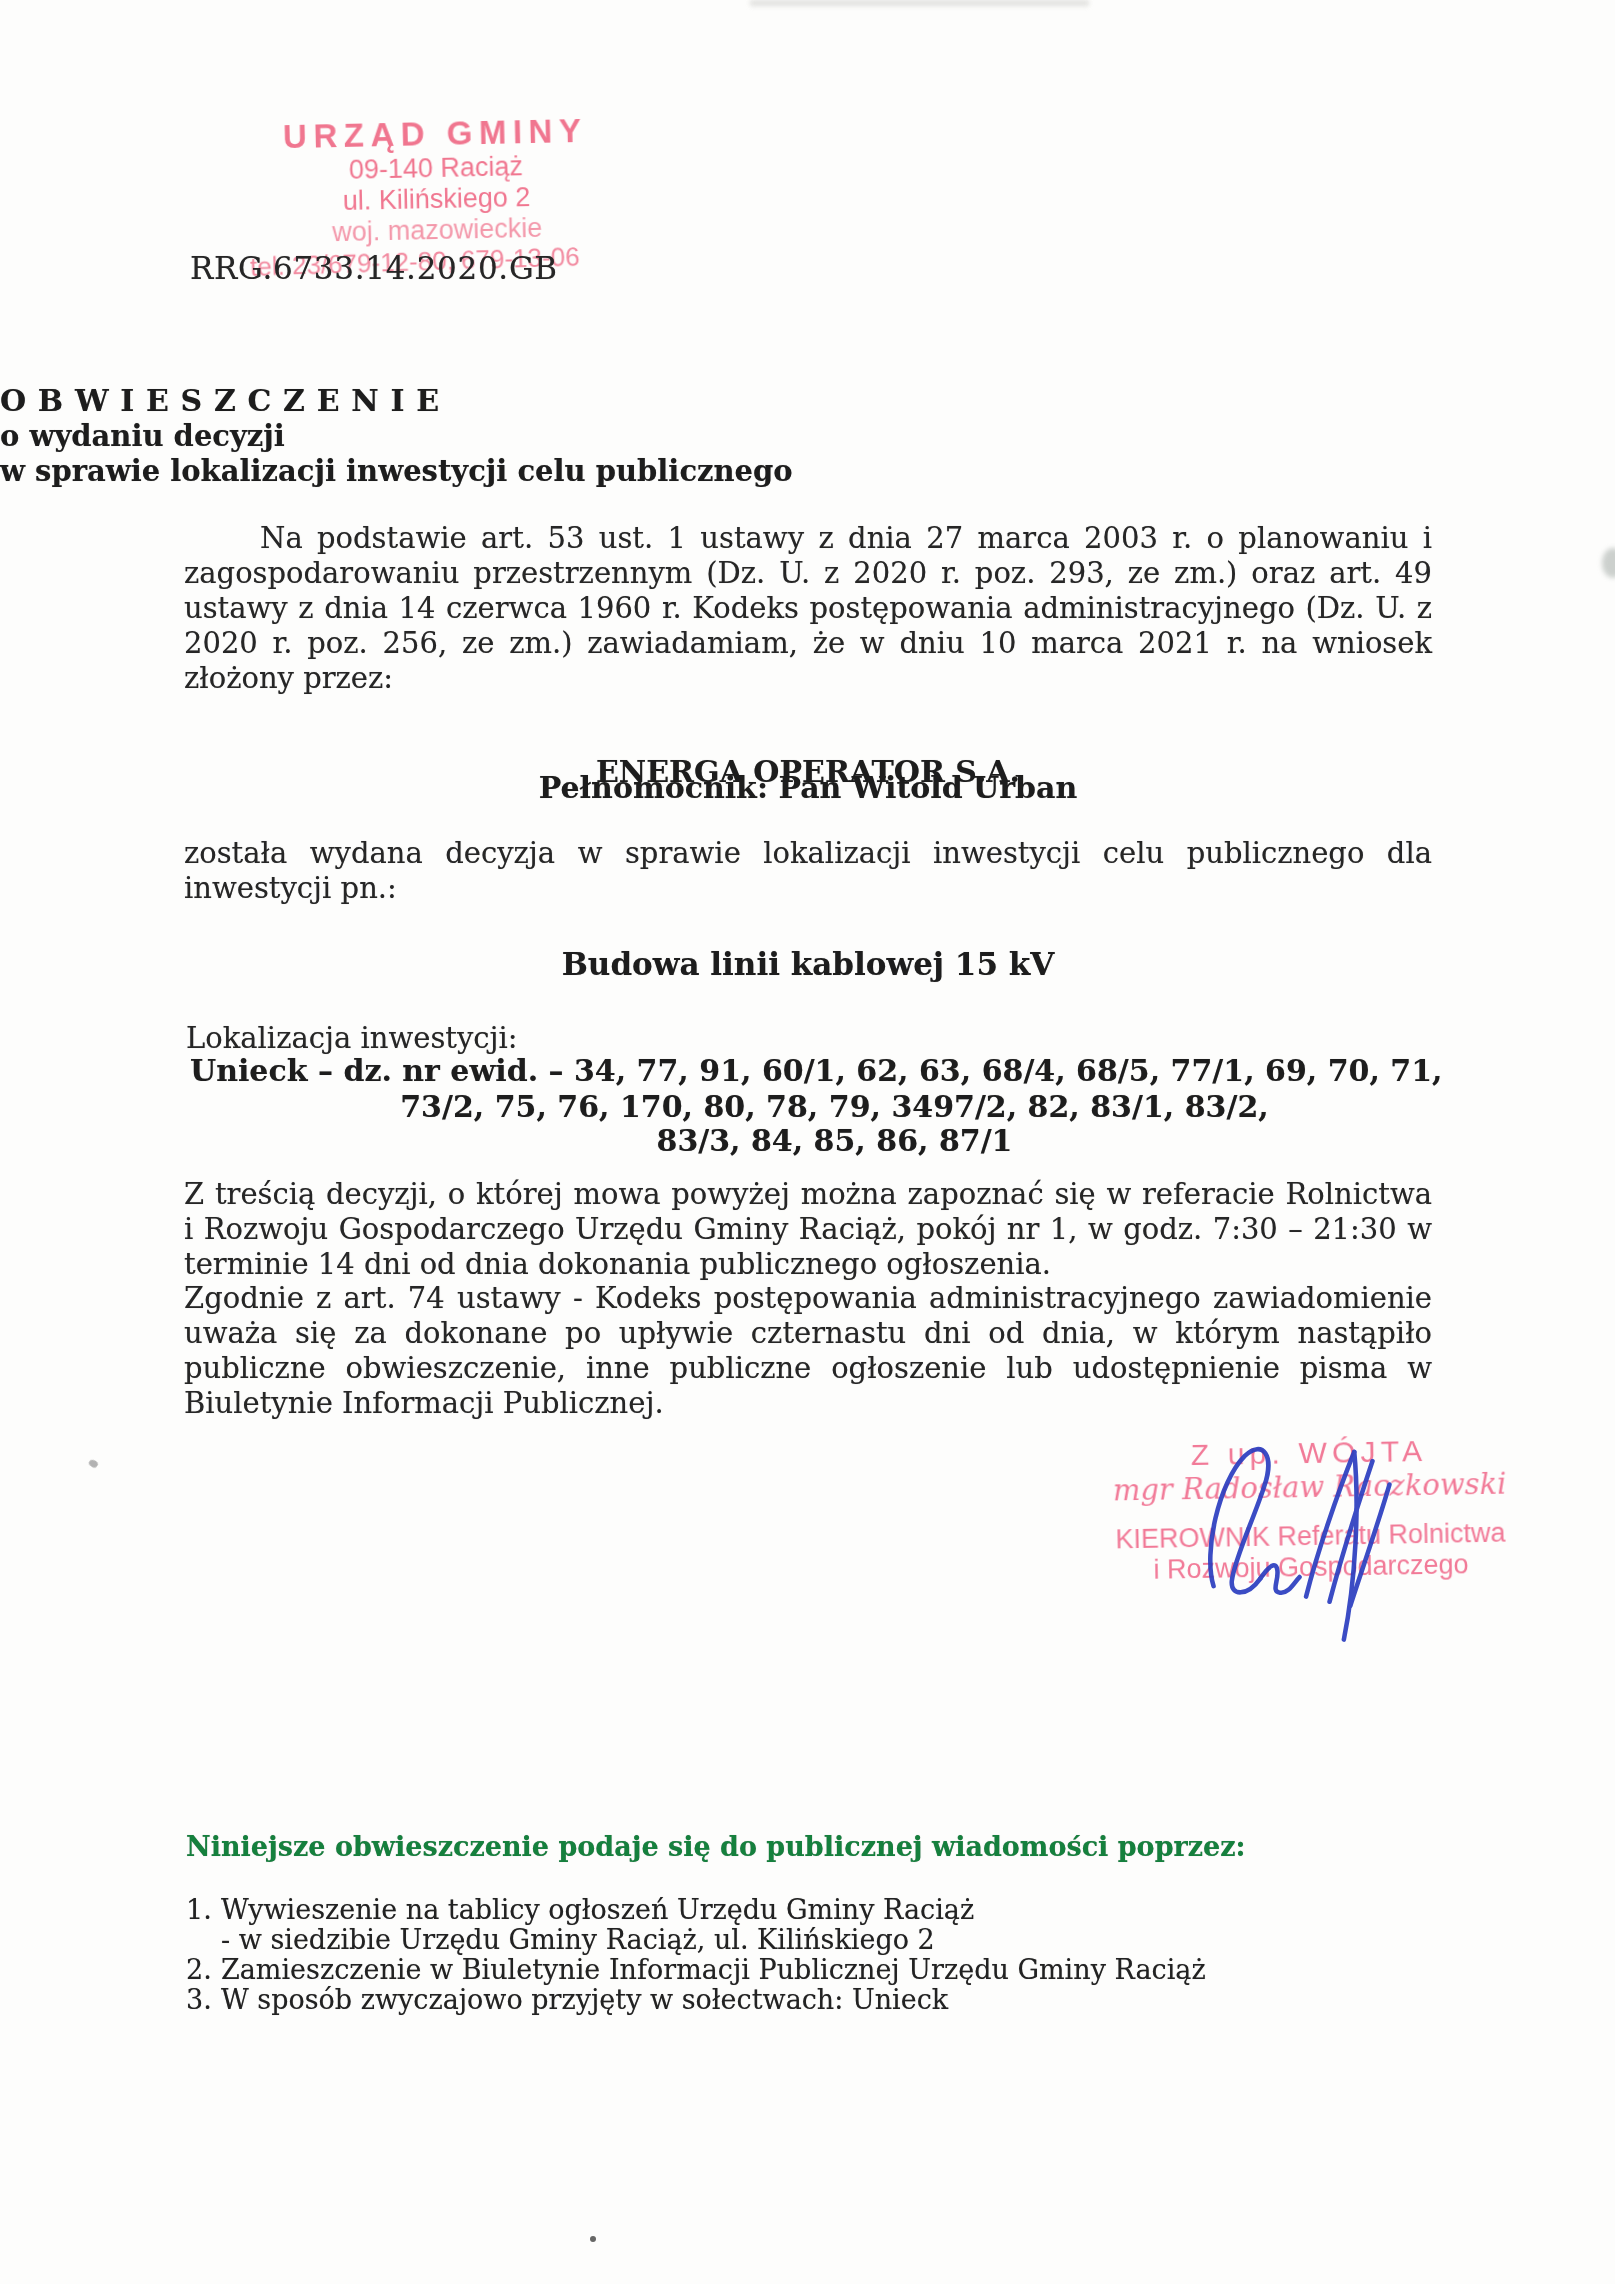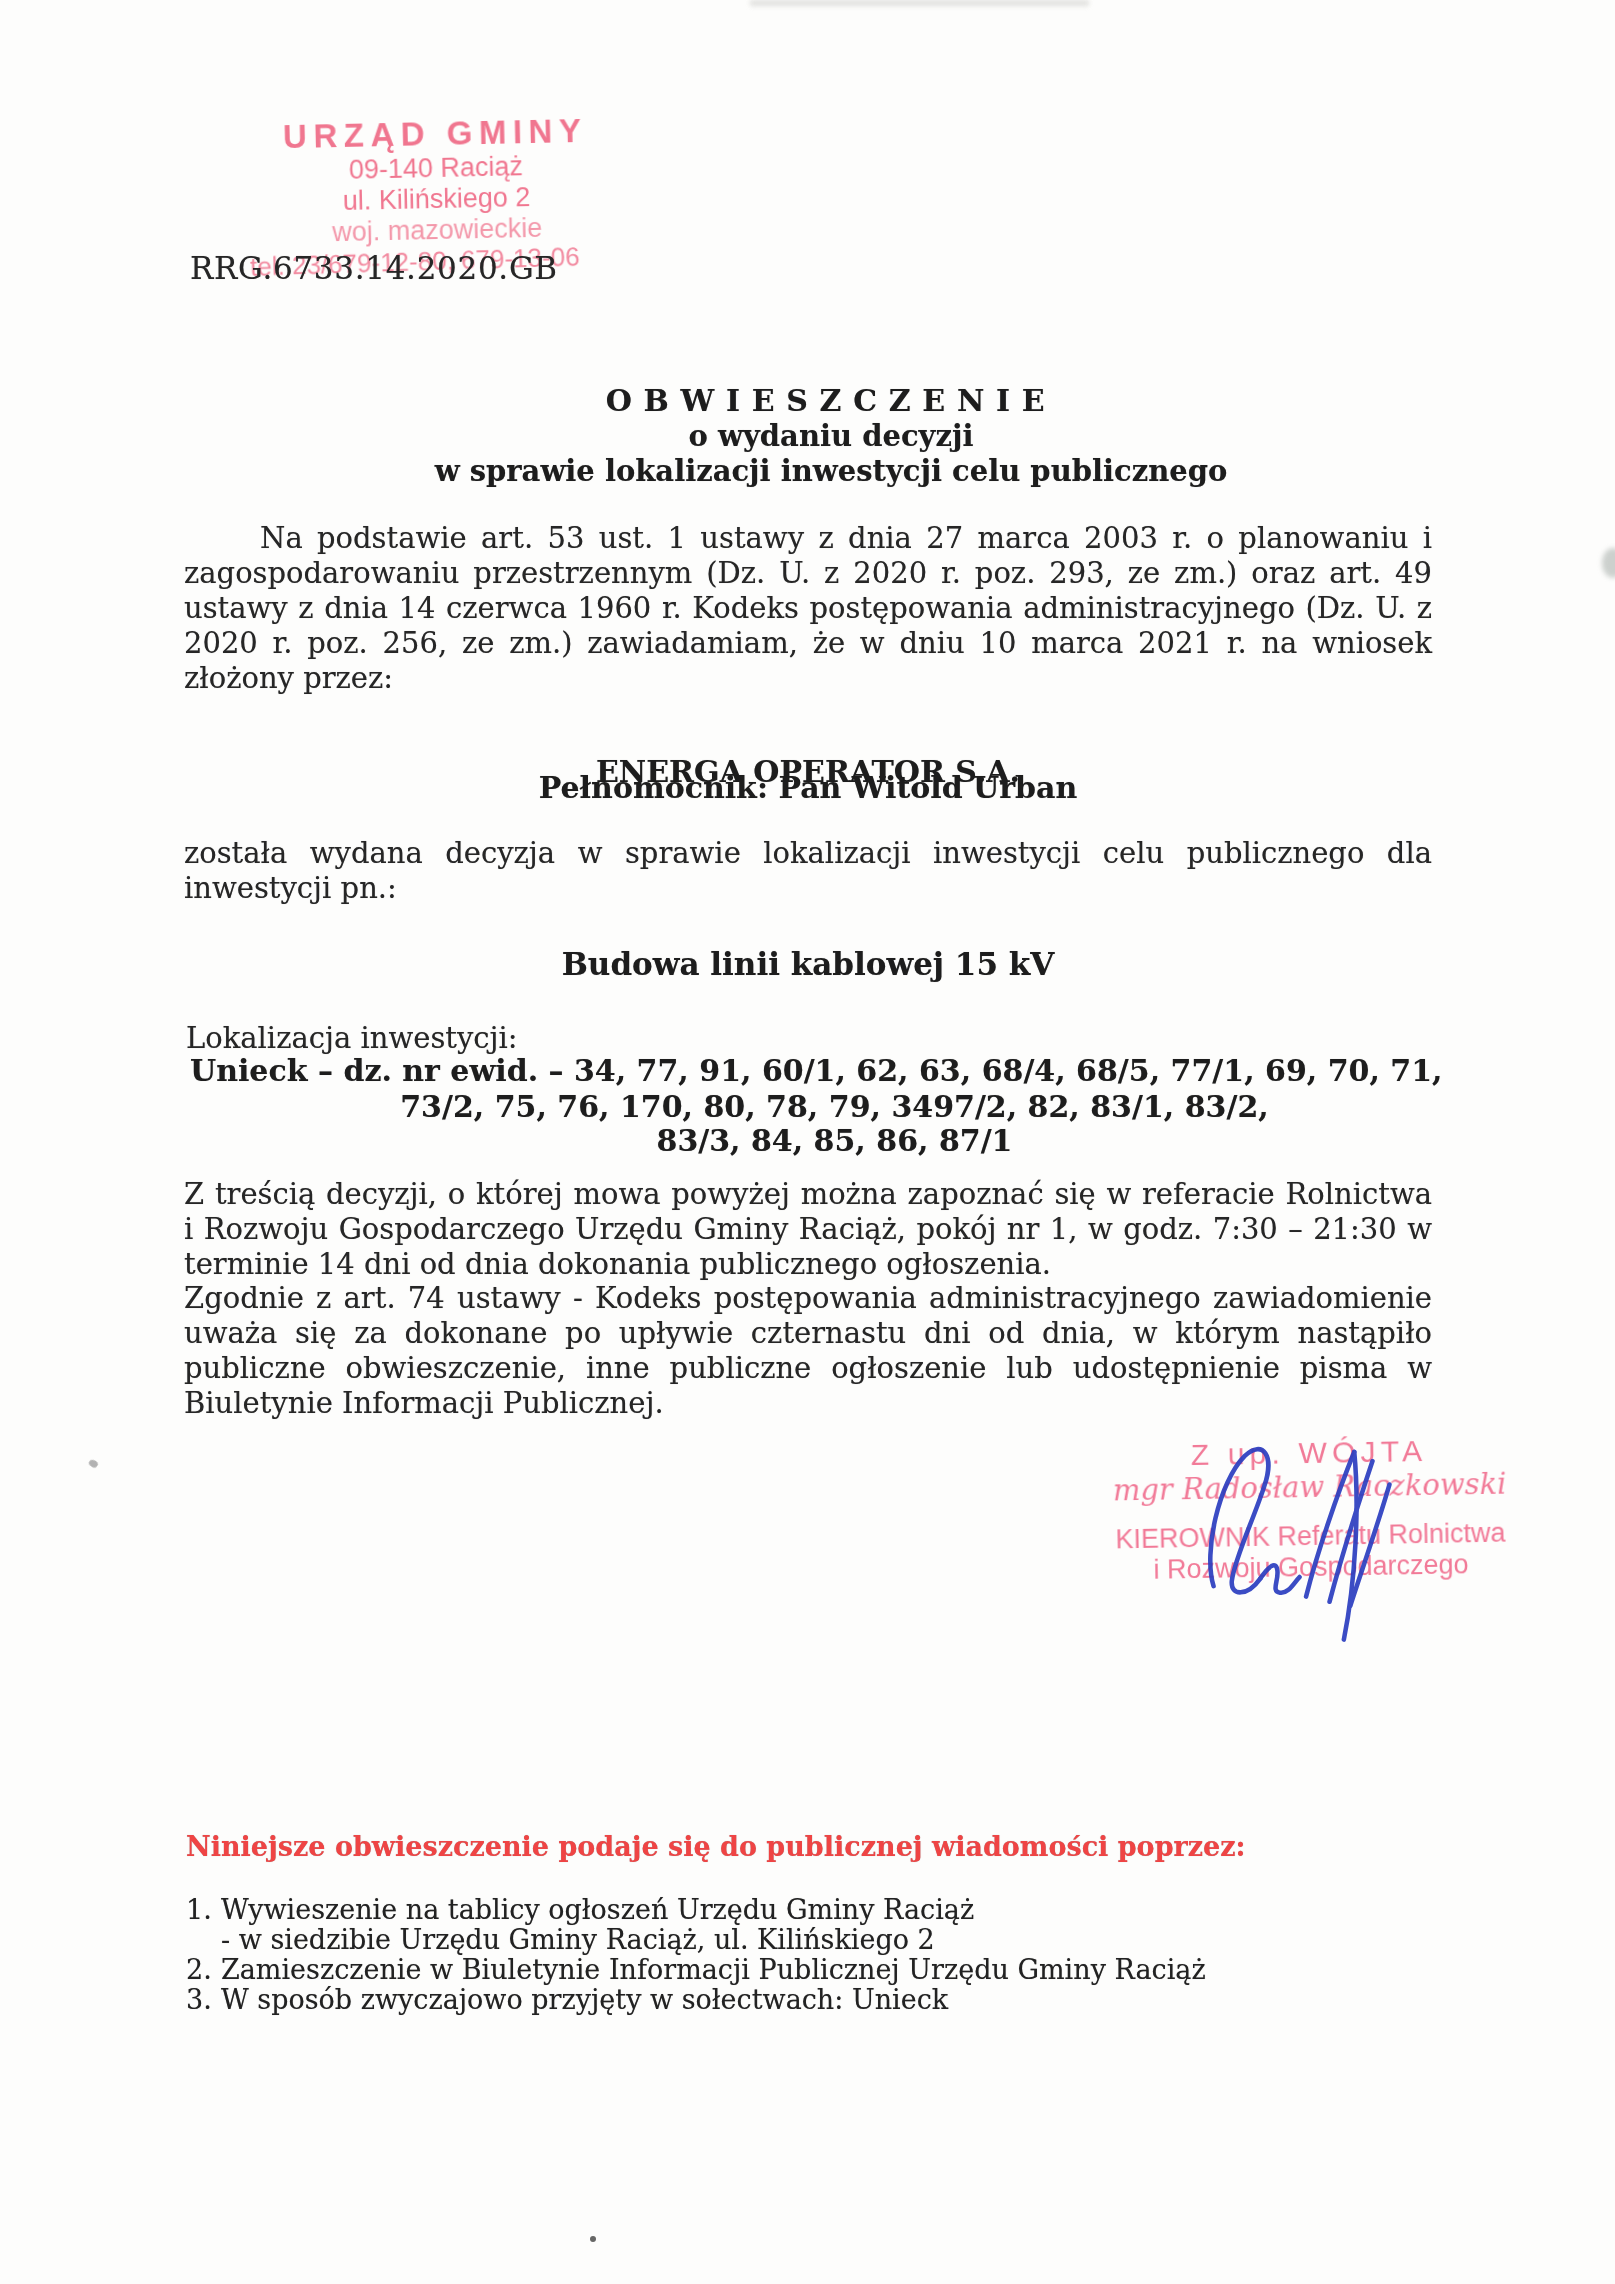--- a/index.html
+++ b/index.html
@@ -24,21 +24,21 @@
     filter:blur(0.3px);
   }
   .office-stamp .s1{font-size:33px;font-weight:bold;letter-spacing:6.5px;line-height:38px;}
   .office-stamp .s2{font-size:27px;line-height:31px;}
   .office-stamp .s5{font-size:26px;line-height:31px;white-space:nowrap;margin-left:-46px;}
 
   .ref-number{left:190px;top:250px;font-size:31px;letter-spacing:0.7px;}
   .date-line{right:184px;top:192px;font-size:31px;}
 
   
-  .title-block{left:0;right:0;top:382px;text-align:center;font-weight:bold;color:#1d1d1d;padding-left:46px;}
+  .title-block{left:0;right:0;top:382px;text-align:left;font-weight:bold;color:#1d1d1d;}
   .title-block .t1{font-size:30px;letter-spacing:11.7px;line-height:37px;}
   .title-block .t2{font-size:29px;line-height:35px;}
   .title-block .t3{font-size:29px;line-height:34px;}
 
   
   .para{left:184px;width:1248px;font-size:29px;line-height:35px;text-align:justify;}
   .indent{text-indent:76px;}
   .center-bold{left:0;right:0;text-align:center;font-weight:bold;font-size:30px;color:#1d1d1d;}
   .loc-label{left:186px;top:1021px;font-size:29px;}
   .loc-bold{font-weight:bold;font-size:30px;color:#1d1d1d;}
@@ -52,21 +52,21 @@
     opacity:.88;filter:blur(0.2px);
   }
   .sig-stamp .g1{font-family:"Liberation Sans", sans-serif;font-size:30px;letter-spacing:5.2px;line-height:35px;}
   .sig-stamp .g2{font-family:"DejaVu Serif", serif;font-style:italic;font-size:29px;line-height:34px;}
   .sig-stamp .g3{font-family:"Liberation Sans", sans-serif;font-size:27px;line-height:31px;margin-top:17px;}
   .sig-stamp .g4{font-family:"Liberation Sans", sans-serif;font-size:27px;line-height:31px;}
   .sig-ink{left:1194px;top:1422px;width:215px;height:228px;opacity:.92;}
 
   
   .footer{left:186px;top:1832px;width:1095px;font-size:27px;color:#222;}
-  .footer .head{font-weight:bold;line-height:30px;color:#ef4444;}
+  .footer .head{font-weight:bold;line-height:30px;color:#15803d;}
   .footer .list{margin-top:33px;}
   .footer .row{display:flex;line-height:30px;}
   .footer .num{width:35px;flex:0 0 35px;}
   .footer .sub{padding-left:35px;line-height:30px;}
 
   
   .streak-top{left:750px;top:0;width:339px;height:5.9px;background:#d9d9d6;filter:blur(2.6px);opacity:.8;}
   .speck-left{left:89px;top:1460px;width:8.5px;height:6.5px;background:#9a9a9a;border-radius:60% 40% 50% 50%;transform:rotate(35deg);opacity:.75;filter:blur(0.3px);}
   .dot-bottom{left:590px;top:2236px;width:5.9px;height:5.9px;background:#4d4d4d;border-radius:50%;opacity:.85;filter:blur(0.3px);}
   .smudge-right{left:1602px;top:548px;width:22px;height:30px;background:#b8beba;border-radius:50%;filter:blur(2.6px);opacity:.7;}

